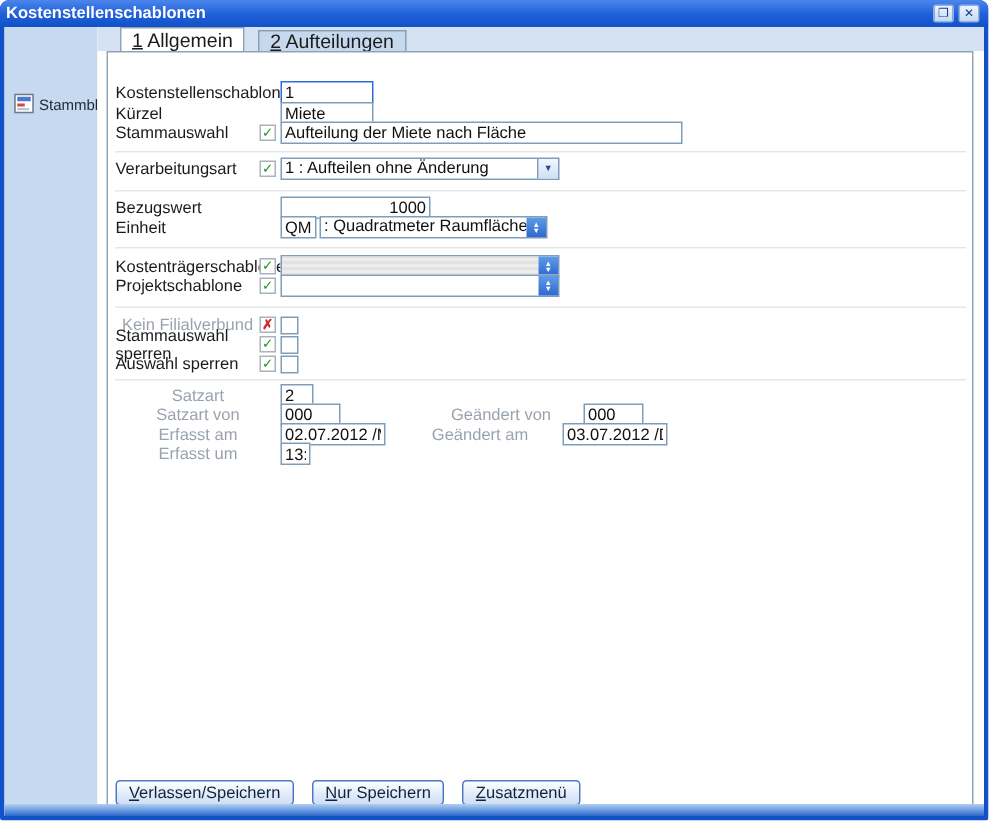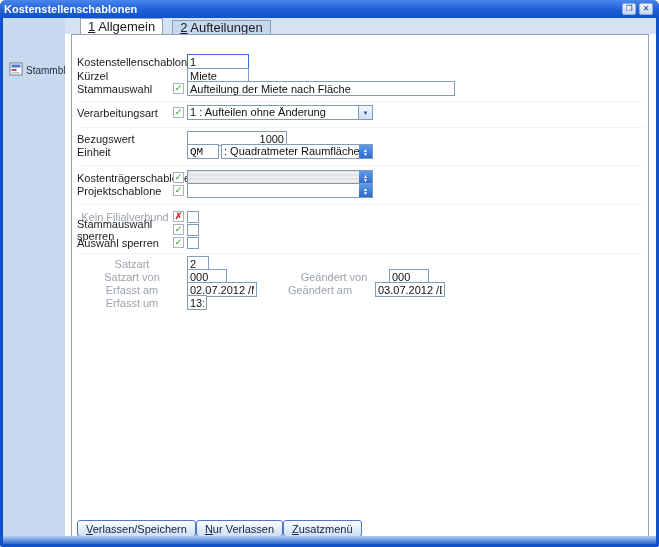--- a/index.html
+++ b/index.html
@@ -63,21 +63,21 @@
     display:flex; align-items:center; justify-content:center; color:#2a4a8c; font-size:6px;
   }
   .combo-spin {
     width:13px; flex:0 0 13px;
     background:linear-gradient(180deg,#5e9be8,#2f69cf);
     display:flex; flex-direction:column; align-items:center; justify-content:center;
     color:#ffffff; font-size:5px; line-height:4px;
   }
   .checkbox { width:12px; height:12px; border:1px solid #7f9db9; background:#ffffff; display:inline-block; }
   .divider { position:absolute; left:5px; width:567px; height:1px; background:#aab2ba; border-bottom:1px solid #f2f4f6; }
-  .btnbar { position:absolute; left:5px; top:485px; display:flex; gap:0; }
+  .btnbar { position:absolute; left:5px; top:485px; display:flex; gap:12px; }
   .btn {
     height:17px; padding:0 8px; font-family:"Liberation Sans", sans-serif; font-size:11px; color:#10223c;
     background:linear-gradient(180deg,#ffffff,#e2ecf9 55%,#cfdef2); border:1px solid #4f77c8; border-radius:3px; cursor:default;
   }
   .btn span { display:inline-block; }
   .btn span::first-letter { text-decoration:underline; }
   .bottombar {
     position:absolute; left:0; right:0; bottom:0; height:8px; z-index:5;
     background:linear-gradient(180deg,#b0d0f4,#2c68cc);
   }
@@ -146,21 +146,21 @@
 
         <div class="divider" style="top:92px"></div>
 
         <div class="row" style="top:96px">
           <span class="lbl110">Bezugswert</span>
           <input class="txt num" style="width: 100px;" value="1000">
         </div>
 
         <div class="row" style="top:109px">
           <span class="lbl110">Einheit</span>
-          <input class="txt" style="width: 32px; font-family: Liberation Mono, monospace;" value="QM">
+          <input class="txt" style="width: 24px;" value="QM">
           <span style="width:2px"></span>
           <span class="combo" style="width:152px">
             <span class="combo-text">: Quadratmeter Raumfläche</span>
             <span class="combo-spin">
                 <span>▲</span>
                 <span>▼</span>
               </span>
           </span>
         </div>
 
@@ -245,21 +245,21 @@
           <input class="txt" style="width: 70px;" value="03.07.2012 /Di">
         </div>
 
         <div class="row" style="top:260px">
           <span class="lbl110 lbl-dis">Erfasst um</span>
           <input class="txt" style="width: 20px;" value="13:57">
         </div>
 
         <div class="btnbar">
           <button class="btn"><span>Verlassen/Speichern</span></button>
-          <button class="btn"><span>Nur Verlassen</span></button>
+          <button class="btn"><span>Nur Speichern</span></button>
           <button class="btn"><span>Zusatzmenü</span></button>
         </div>
 
       </div>
     </div>
     <div class="bottombar"></div>
   </div>
 </div>
 
 </body></html>

